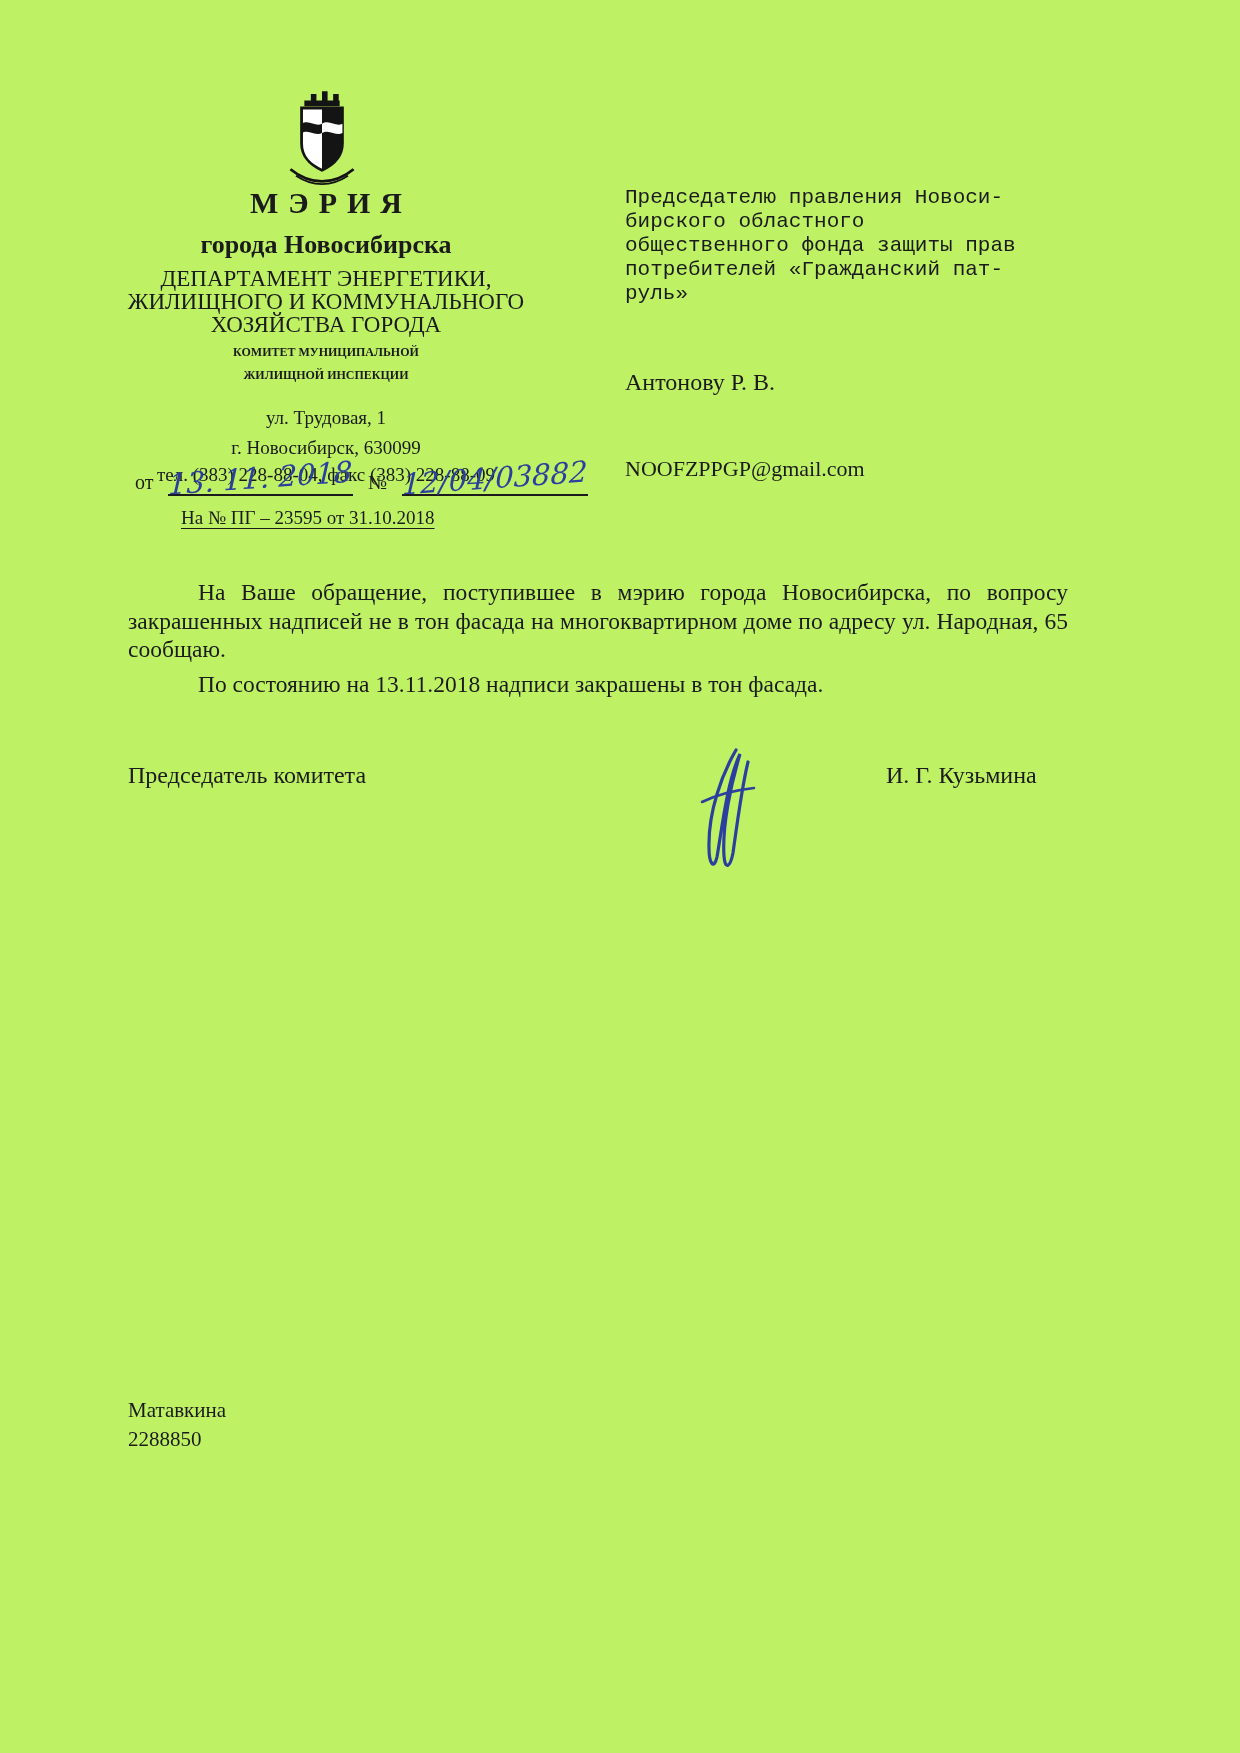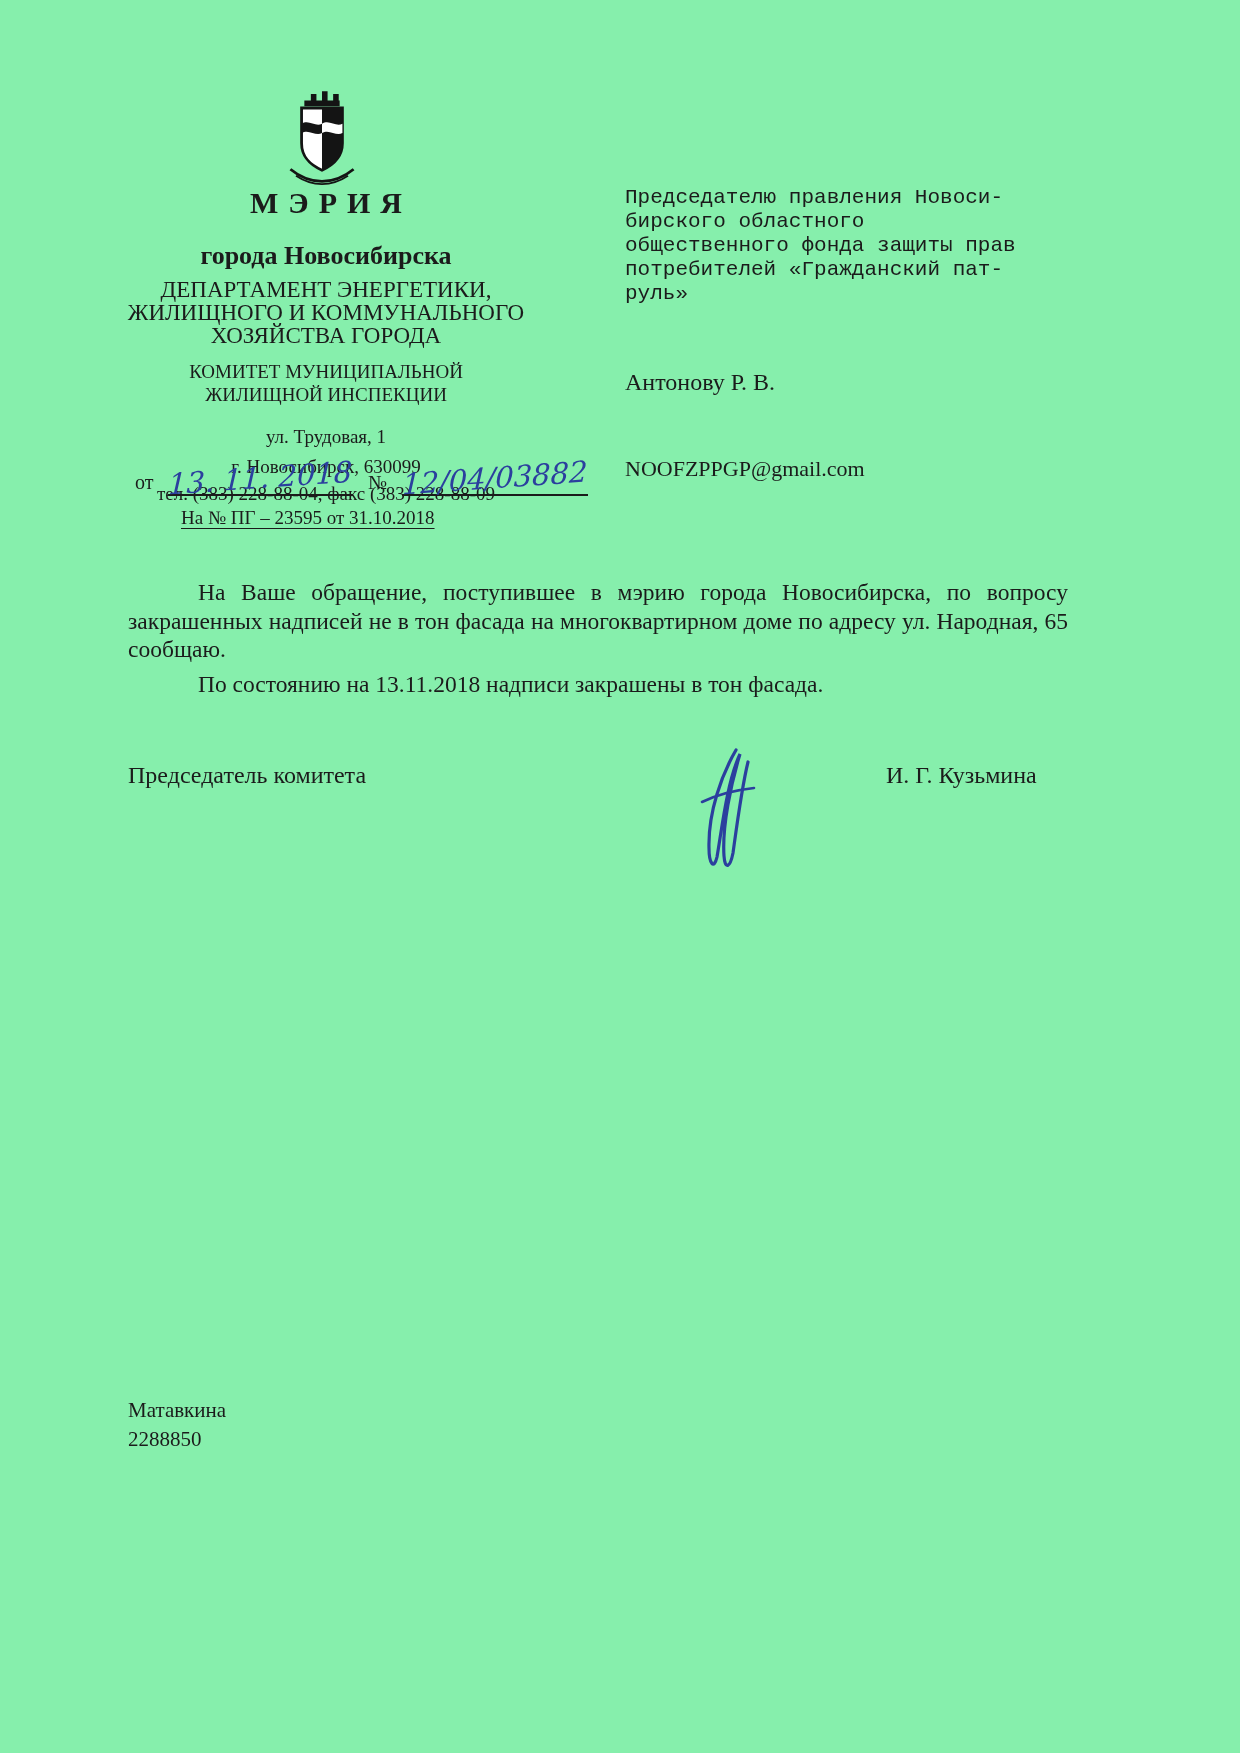--- a/index.html
+++ b/index.html
@@ -5,21 +5,21 @@
   html, body {
     margin: 0;
     padding: 0;
     background: #ffffff;
   }
   .page {
     position: relative;
     width: 1240px;
     height: 1753px;
     margin: 0 auto;
-    background: #86efac;
+    background: #bef264;
     font-family: "Liberation Serif", serif;
     color: #1b1b1b;
     overflow: hidden;
   }
   .pre { white-space: pre-line; }
 
   
   .emblem {
     position: absolute;
     left: 274px;
@@ -36,32 +36,32 @@
   }
   .lh-title {
     font-size: 30px;
     font-weight: bold;
     letter-spacing: 10px;
     padding-left: 10px; 
   }
   .lh-sub {
     font-size: 26px;
     font-weight: bold;
-    margin-top: 21px;
+    margin-top: 10px;
   }
   .lh-dept {
     font-size: 23px;
     line-height: 23px;
     margin-top: 7px;
   }
   .lh-comm {
-    font-size: 19px;
-    font-weight: normal;
+    font-size: 12px;
+    font-weight: bold;
     line-height: 23px;
-    margin-top: 13px;
+    margin-top: 5px;
   }
   .lh-addr {
     font-size: 19px;
     line-height: 30px;
     margin-top: 16px;
   }
   .lh-phone {
     font-size: 19px;
     line-height: 23px;
   }

